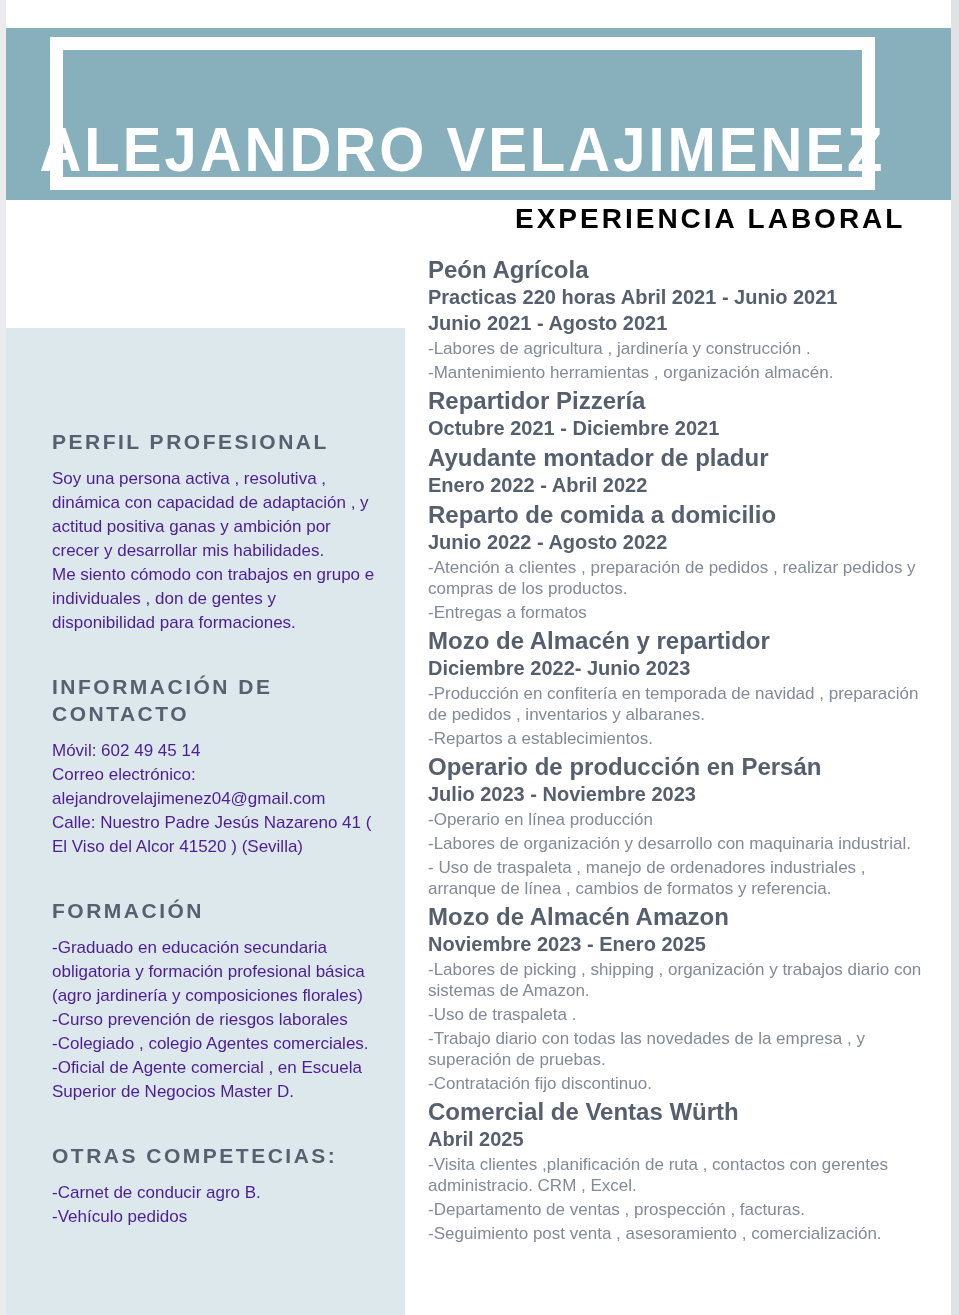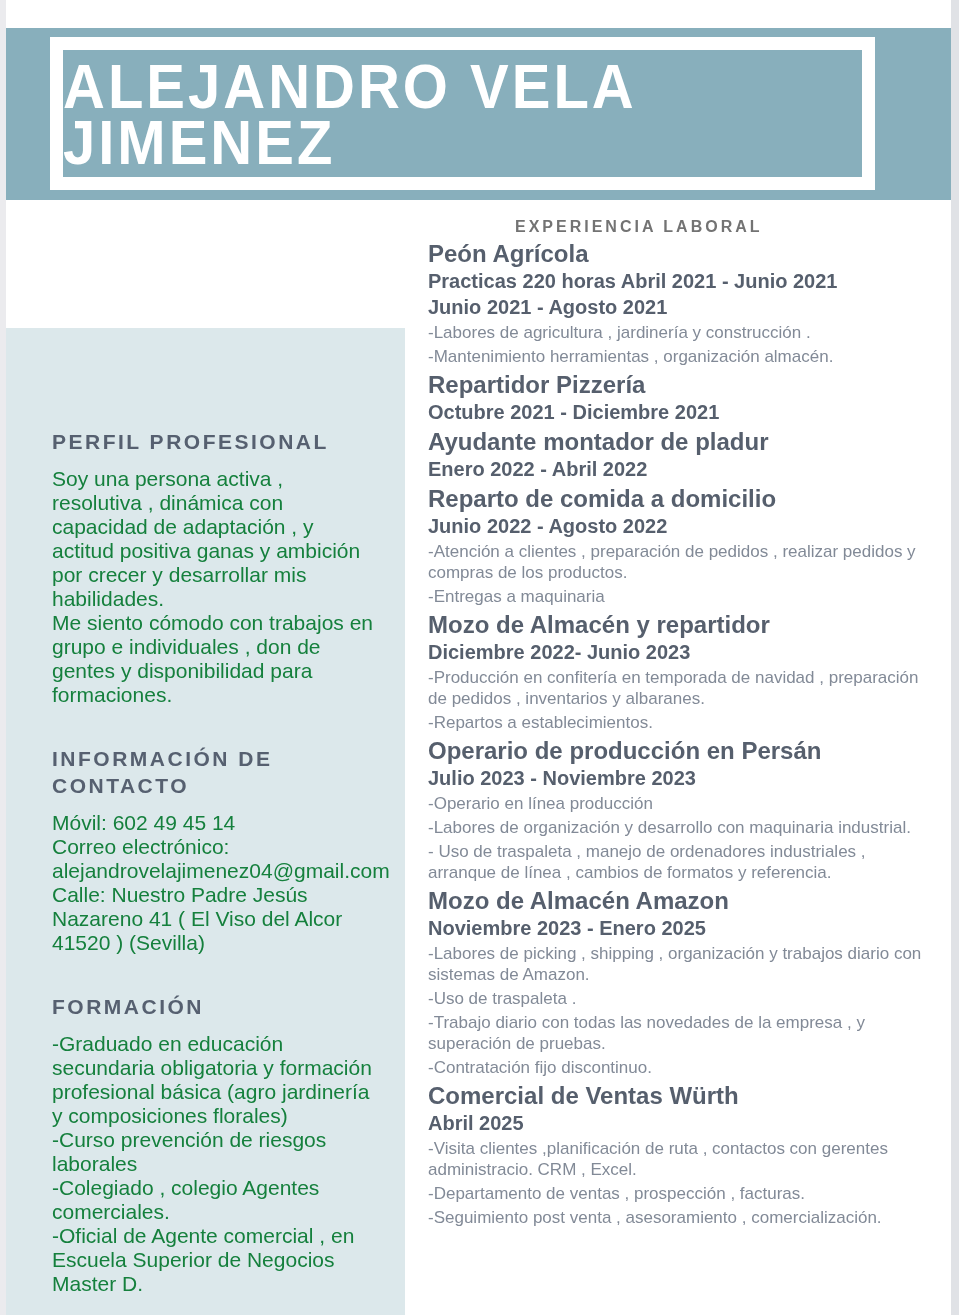--- a/index.html
+++ b/index.html
@@ -8,50 +8,50 @@
     background:#ffffff; font-family:"Liberation Sans", sans-serif;
   }
   .edge-left  { position:absolute; left:0; top:0; width:6px; height:100%; background:#ebebee; }
   .edge-right { position:absolute; right:0; top:0; width:8px; height:100%; background:#e0e2e6; }
 
   
   .band { position:absolute; left:6px; top:28px; width:945px; height:172px; background:#88afbc; }
   .frame {
     position:absolute; left:44px; top:9px; right:76px; bottom:10px;
     border:13px solid #ffffff;
-    display:flex; flex-direction:column; justify-content:center; align-items:flex-start;
+    display:flex; justify-content:center; align-items:flex-end;
   }
   .title-line {
     color:#ffffff; font-weight:bold; font-size:58px; line-height:56px;
     letter-spacing:3px; text-align:center; white-space:nowrap;
     transform:scale(1,1.08);
   }
 
   .exp-heading {
-    position:absolute; left:515px; top:218px;
-    font-size:16px; font-weight:bold; letter-spacing:3px; color:#737373;
+    position:absolute; left:515px; top:203px;
+    font-size:28px; font-weight:bold; letter-spacing:3px; color:#000000;
     white-space:nowrap;
   }
 
   
   .sidebar {
     position:absolute; left:6px; top:312px; width:399px; height:1048px;
     background:#dce8eb; box-sizing:border-box; padding:100px 30px 0 46px;margin-top:16px;
   }
   .side-section h2 {
     margin:0 0 12px 0; font-size:21px; line-height:27px;
     letter-spacing:2.5px; color:#566070; font-weight:bold;
   }
-  .side-section p { margin:0; font-size:21px; line-height:24px; color:#15803d; }
+  .side-section p { margin:0; font-size:17px; line-height:24px; color:#4c1d95; }
   .side-section + .side-section { margin-top:38px; }
 
   
   .main { position:absolute; left:428px; top:240px; width:500px; }
   .job-title { margin:4px 0 0; font-size:24px; line-height:27px; font-weight:bold; color:#565f6d; }
-  .job:first-child .job-title { margin-top:0; }
+  .job:first-child .job-title { margin-top:16px; }
   .job-date  { margin:3px 0 0; font-size:20px; line-height:23px; font-weight:bold; color:#565f6d; }
   .job-bullet{ margin:3px 0 0; font-size:17px; line-height:21px; color:#828a97; }
 </style>
 </head>
 <body>
 
 <div class="page">
   <div class="edge-left"></div>
   <div class="edge-right"></div>
 
@@ -111,21 +111,21 @@
 
     <div class="job">
       <div class="job-title">Ayudante montador de pladur</div>
       <div class="job-date">Enero 2022 - Abril 2022</div>
     </div>
 
     <div class="job">
       <div class="job-title">Reparto de comida a domicilio</div>
       <div class="job-date">Junio 2022 - Agosto 2022</div>
       <p class="job-bullet">-Atención a clientes , preparación de pedidos , realizar pedidos y compras de los productos.</p>
-      <p class="job-bullet">-Entregas a maquinaria</p>
+      <p class="job-bullet">-Entregas a formatos</p>
     </div>
 
     <div class="job">
       <div class="job-title">Mozo de Almacén y repartidor</div>
       <div class="job-date">Diciembre 2022- Junio 2023</div>
       <p class="job-bullet">-Producción en confitería en temporada de navidad , preparación de pedidos , inventarios y albaranes.</p>
       <p class="job-bullet">-Repartos a establecimientos.</p>
     </div>
 
     <div class="job">

